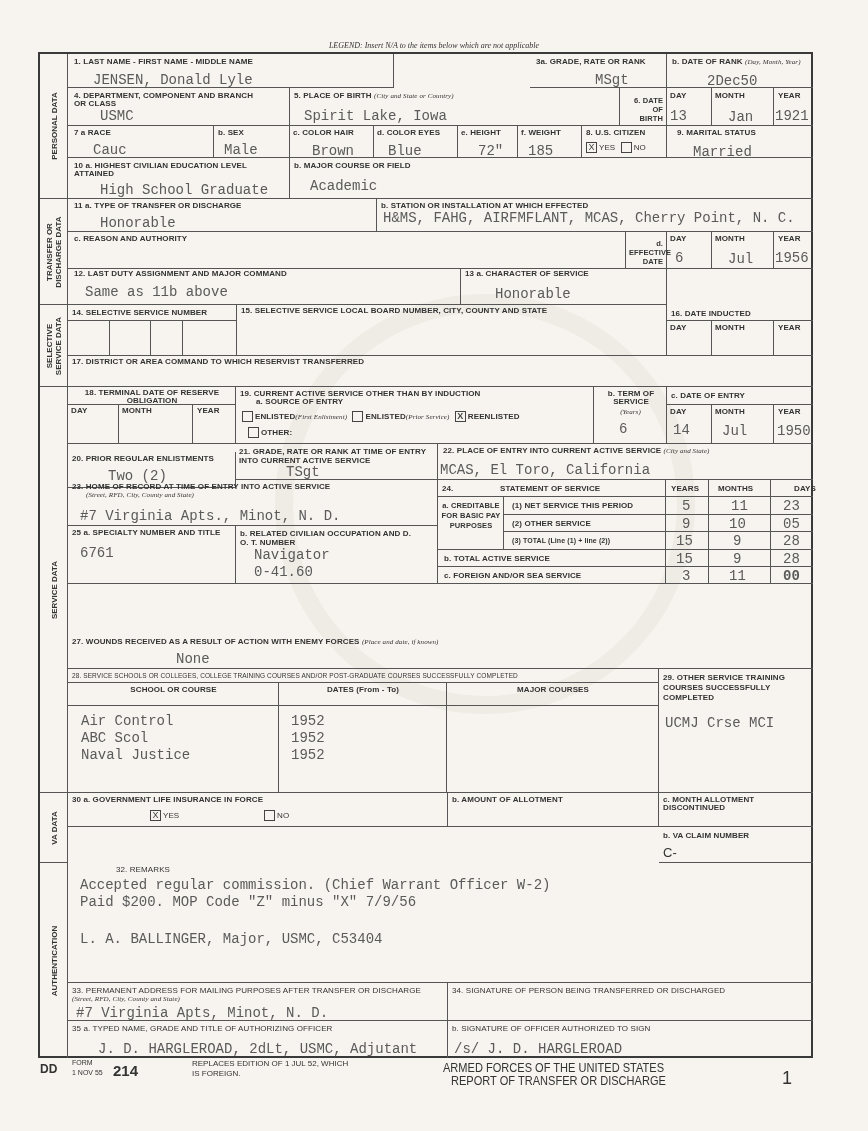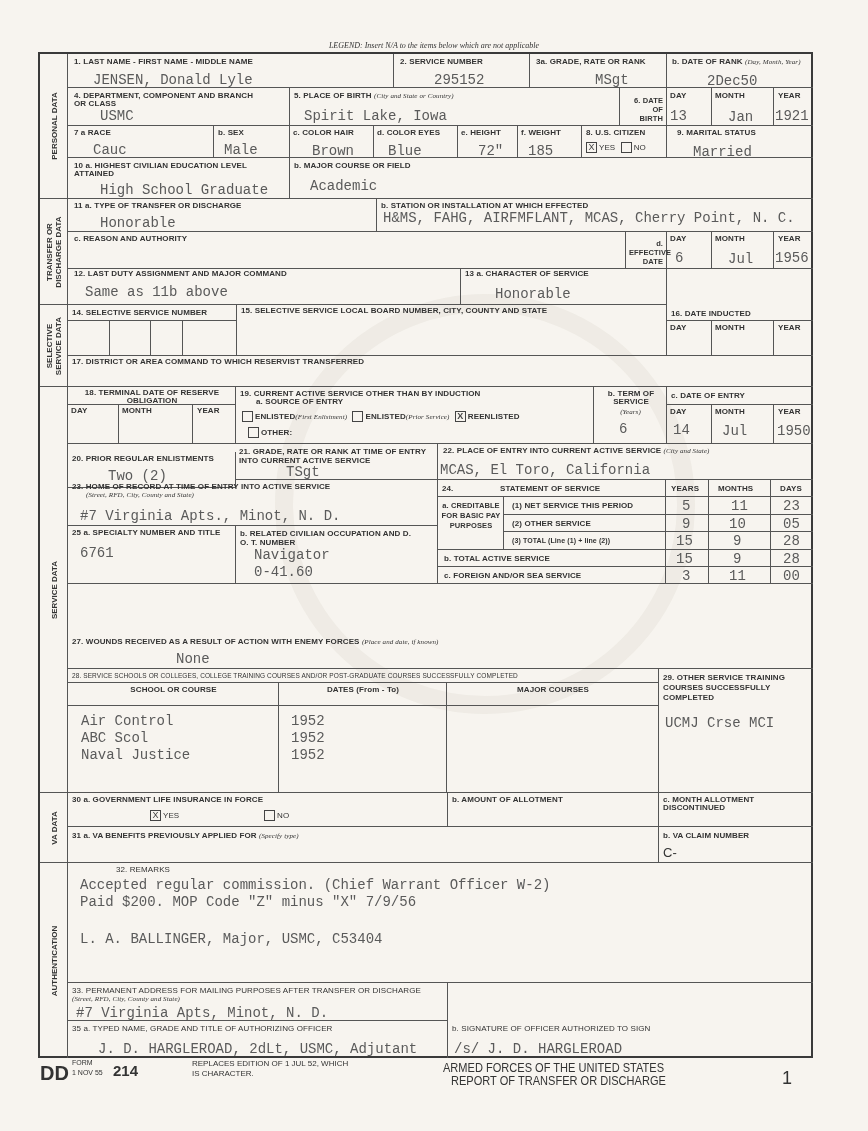--- a/index.html
+++ b/index.html
@@ -45,24 +45,20 @@
       <span>VA DATA</span>
     </div>
   <div class="side" style="top:809px;height:195px;border-bottom:none;">
       <span>AUTHENTICATION</span>
     </div>
 
   <div class="cell" style="left:28px;top:0;width:326px;height:34px;">
     <div class="lbl" style="left:6px;top:4px;">1. LAST NAME - FIRST NAME - MIDDLE NAME</div>
     <div class="val" style="left:25px;top:18px;">JENSEN, Donald Lyle</div>
   </div>
-  <div class="cell" style="left:354px;top:0;width:136px;height:34px;">
-    <div class="lbl" style="left:6px;top:4px;">2. SERVICE NUMBER</div>
-    <div class="val" style="left:40px;top:18px;">295152</div>
-  </div>
   <div class="cell" style="left:490px;top:0;width:137px;height:34px;">
     <div class="lbl" style="left:6px;top:4px;">3a. GRADE, RATE OR RANK</div>
     <div class="val" style="left:65px;top:18px;">MSgt</div>
   </div>
   <div class="cell" style="left:627px;top:0;width:146px;height:34px;border-right:none;">
     <div class="lbl" style="left:5px;top:4px;"><span>b. DATE OF RANK</span> <i>(Day, Month, Year)</i></div>
     <div class="val" style="left:40px;top:19px;">2Dec50</div>
   </div>
 
   <div class="cell" style="left:28px;top:34px;width:222px;height:38px;">
@@ -265,21 +261,21 @@
     <div class="lbl" style="left:4px;top:5px;">24.</div>
     <div class="lbl" style="left:62px;top:5px;">STATEMENT OF SERVICE</div>
   </div>
   <div class="cell" style="left:626px;top:426px;width:43px;height:17px;">
     <div class="lbl" style="left:5px;top:5px;">YEARS</div>
   </div>
   <div class="cell" style="left:669px;top:426px;width:62px;height:17px;text-align:center;">
     <div class="lbl" style="left:9px;top:5px;">MONTHS</div>
   </div>
   <div class="cell" style="left:731px;top:426px;width:42px;height:17px;border-right:none;">
-    <div class="lbl" style="left:9px;top:5px;">DAYS</div>
+    <div class="lbl" style="left:23px;top:5px;">DAYS</div>
   </div>
   <div class="cell" style="left:398px;top:443px;width:66px;height:53px;">
     <div class="lbl" style="left:2px;top:4px;width:62px;white-space:normal;text-align:center;line-height:10px;font-size:7.5px;">a. CREDITABLE FOR BASIC PAY PURPOSES</div>
   </div>
 
   <div class="cell" style="left:464px;top:443px;width:162px;height:18px;">
       <div class="lbl" style="left:8px;top:5px;">(1) NET SERVICE THIS PERIOD</div>
     </div>
   <div class="cell" style="left:626px;top:443px;width:43px;height:18px;">
       <div class="val" style="left:16px;top:1px;">5</div>
@@ -332,21 +328,21 @@
 
   <div class="cell" style="left:398px;top:513px;width:228px;height:17px;">
       <div class="lbl" style="left:6px;top:5px;">c. FOREIGN AND/OR SEA SERVICE</div>
     </div>
   <div class="cell" style="left:626px;top:513px;width:43px;height:17px;">
       <div class="val" style="left:16px;top:1px;">3</div>
     </div>
   <div class="cell" style="left:669px;top:513px;width:62px;height:17px;">
       <div class="val" style="left:20px;top:1px;">11</div>
     </div>
-  <div class="cell" style="left:731px;top:513px;width:42px;height:17px;border-right:none;">
+  <div class="cell" style="left:731px;top:513px;width:42px;height:17px;border-right:none;font-weight:bold;">
       <div class="val" style="left:12px;top:1px;">00</div>
     </div>
 
   <div class="cell" style="left:28px;top:472px;width:168px;height:58px;">
     <div class="lbl" style="left:4px;top:3px;width:160px;white-space:normal;line-height:8px;">25 a. SPECIALTY NUMBER AND TITLE</div>
     <div class="val" style="left:12px;top:19px;">6761</div>
   </div>
   <div class="cell" style="left:196px;top:472px;width:202px;height:58px;">
     <div class="lbl" style="left:4px;top:3px;width:180px;white-space:normal;line-height:9px;">b. RELATED CIVILIAN OCCUPATION AND D. O. T. NUMBER</div>
     <div class="val" style="left:18px;top:21px;">Navigator</div>
@@ -394,52 +390,52 @@
     </div>
     <div class="lbl" style="left:196px;top:17px;font-weight:normal;">
       <span class="cb"></span><span>NO</span>
     </div>
   </div>
   <div class="cell" style="left:408px;top:739px;width:211px;height:34px;">
     <div class="lbl" style="left:4px;top:3px;">b. AMOUNT OF ALLOTMENT</div>
   </div>
   <div class="cell" style="left:619px;top:739px;width:154px;height:34px;border-right:none;">
     <div class="lbl" style="left:4px;top:3px;width:120px;white-space:normal;line-height:8px;">c. MONTH ALLOTMENT DISCONTINUED</div>
-  </div>
-  <div class="cell" style="left:28px;top:773px;width:591px;height:36px;">
-    <div class="lbl" style="left:4px;top:5px;"><span>31 a. VA BENEFITS PREVIOUSLY APPLIED FOR</span> <i>(Specify type)</i></div>
   </div>
   <div class="cell" style="left:619px;top:773px;width:154px;height:36px;border-right:none;">
     <div class="lbl" style="left:4px;top:5px;">b. VA CLAIM NUMBER</div>
     <div class="val" style="left:4px;top:18px;font-family:'Liberation Sans',sans-serif;font-size:13px;color:#333;">C-</div>
   </div>
 
   <div class="cell" style="left:28px;top:809px;width:745px;height:120px;border-right:none;">
     <div class="lbl" style="left:4px;top:3px;font-weight:normal;margin-left:44px;">32. REMARKS</div>
     <div class="val" style="left:12px;top:14px;">Accepted regular commission. (Chief Warrant Officer W-2)</div>
     <div class="val" style="left:12px;top:31px;">Paid $200. MOP Code "Z" minus "X" 7/9/56</div>
     <div class="val" style="left:12px;top:68px;">L. A. BALLINGER, Major, USMC, C53404</div>
   </div>
 
   <div class="cell" style="left:28px;top:929px;width:380px;height:38px;">
     <div class="lbl" style="left:4px;top:4px;width:370px;white-space:normal;line-height:8px;font-weight:normal;"><span>33. PERMANENT ADDRESS FOR MAILING PURPOSES AFTER TRANSFER OR DISCHARGE</span> <i>(Street, RFD, City, County and State)</i></div>
     <div class="val" style="left:8px;top:22px;">#7 Virginia Apts, Minot, N. D.</div>
   </div>
+  <div class="cell" style="left:408px;top:929px;width:365px;height:38px;border-right:none;">
+    <div class="lbl" style="left:4px;top:4px;font-weight:normal;">34. SIGNATURE OF PERSON BEING TRANSFERRED OR DISCHARGED</div>
+  </div>
 
   <div class="cell" style="left:28px;top:967px;width:380px;height:37px;border-bottom:none;">
     <div class="lbl" style="left:4px;top:4px;font-weight:normal;">35 a. TYPED NAME, GRADE AND TITLE OF AUTHORIZING OFFICER</div>
     <div class="val" style="left:30px;top:20px;">J. D. HARGLEROAD, 2dLt, USMC, Adjutant</div>
   </div>
   <div class="cell" style="left:408px;top:967px;width:365px;height:37px;border-right:none;border-bottom:none;">
     <div class="lbl" style="left:4px;top:4px;font-weight:normal;">b. SIGNATURE OF OFFICER AUTHORIZED TO SIGN</div>
     <div class="val" style="left:6px;top:20px;">/s/ J. D. HARGLEROAD</div>
   </div>
 </div>
 
-<div class="footer" style="left:40px;top:1062px;font-size:20px;">DD</div>
+<div class="footer" style="left:40px;top:1062px;font-size:12px;">DD</div>
 <div class="footer" style="left:72px;top:1059px;font-size:7px;font-weight:normal;">FORM</div>
 <div class="footer" style="left:72px;top:1069px;font-size:7px;font-weight:normal;">1 NOV 55</div>
 <div class="footer" style="left:113px;top:1062px;font-size:15px;">214</div>
 <div class="footer" style="left:192px;top:1059px;font-size:8px;font-weight:normal;">REPLACES EDITION OF 1 JUL 52, WHICH</div>
-<div class="footer" style="left:192px;top:1069px;font-size:8px;font-weight:normal;">IS CHARACTER.</div>
+<div class="footer" style="left:192px;top:1069px;font-size:8px;font-weight:normal;">IS FOREIGN.</div>
 <div class="footer" style="left:443px;top:1060px;font-size:13px;font-weight:normal;transform:scaleX(0.85);transform-origin:left;">ARMED FORCES OF THE UNITED STATES</div>
 <div class="footer" style="left:451px;top:1073px;font-size:13px;font-weight:normal;transform:scaleX(0.85);transform-origin:left;">REPORT OF TRANSFER OR DISCHARGE</div>
 <div class="footer" style="left:782px;top:1068px;font-size:18px;font-weight:normal;">1</div>
 
 </body></html>

